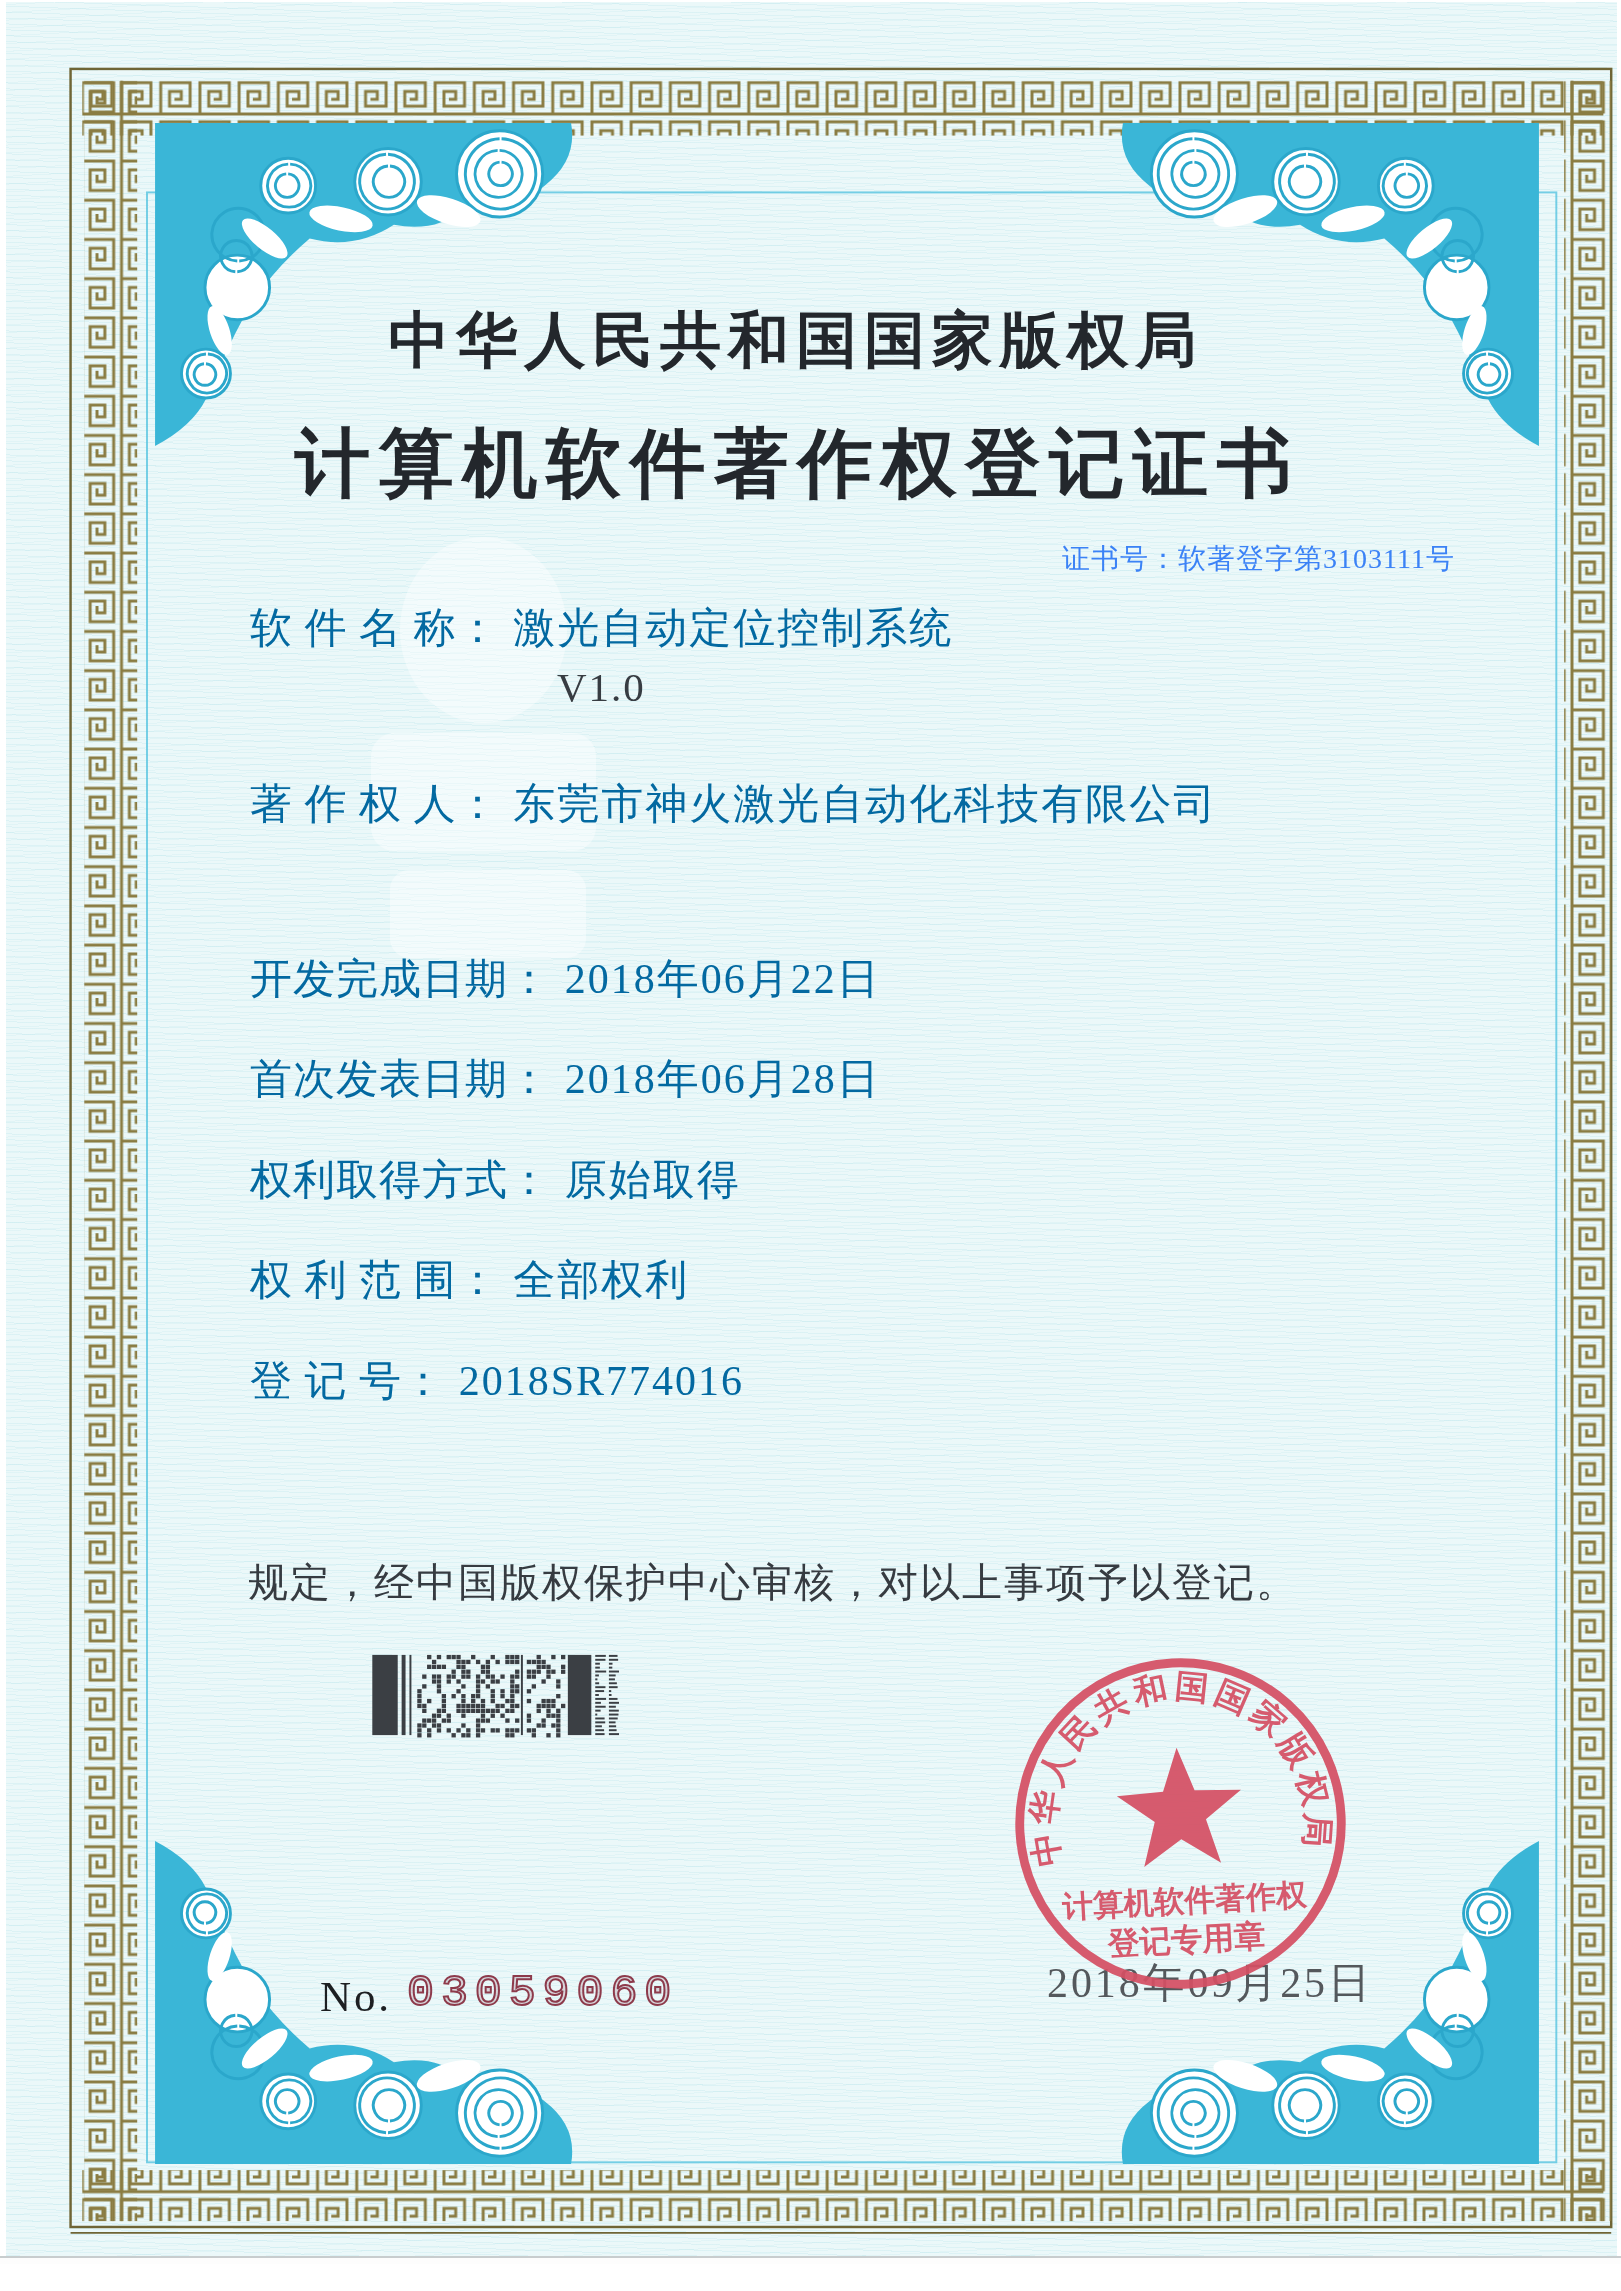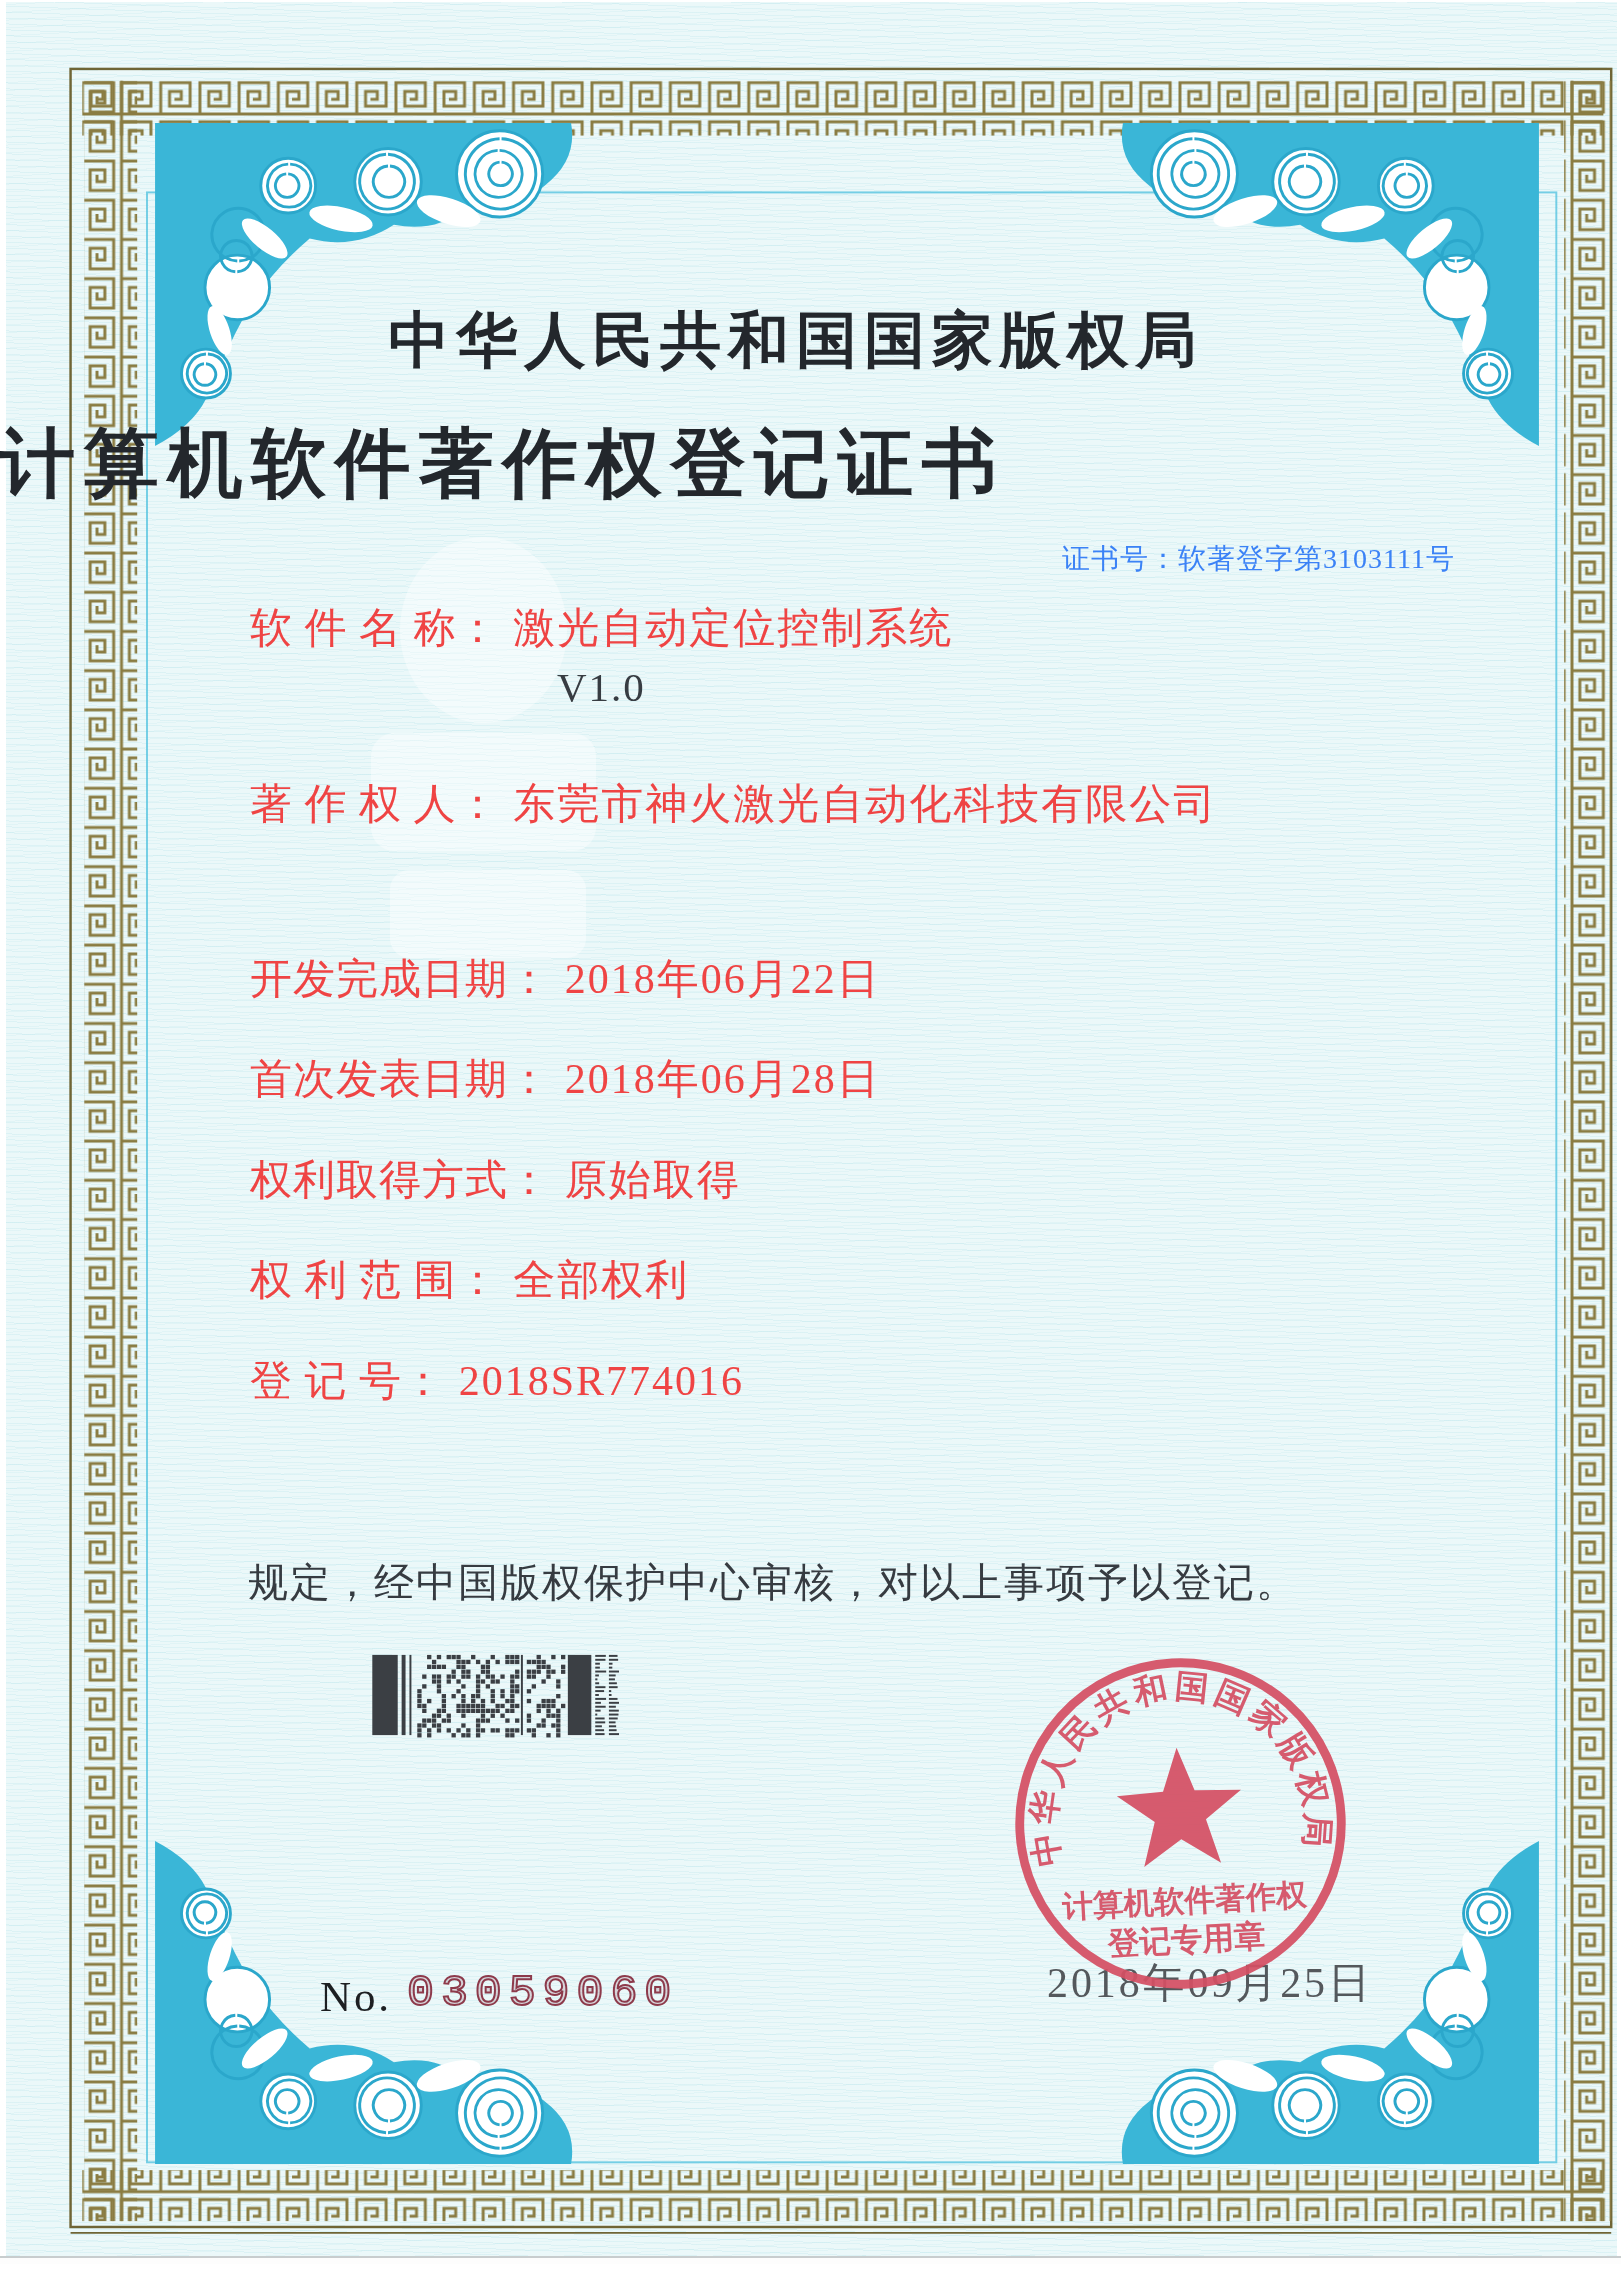--- a/index.html
+++ b/index.html
@@ -15,24 +15,24 @@
   .abs{position:absolute;}
   .frame-svg{position:absolute;left:0;top:0;}
   .corner{position:absolute;width:461px;height:323px;}
   .corner svg{width:100%;height:100%;}
   .c-tl{left:135px;top:123px;}
   .c-tr{left:1098px;top:123px;transform:scaleX(-1);}
   .c-bl{left:135px;top:1841px;transform:scaleY(-1);}
   .c-br{left:1098px;top:1841px;transform:scale(-1,-1);}
   .authority{left:0;right:29px;top:300px;text-align:center;font-size:61px;font-weight:700;
              letter-spacing:6.9px;color:#23272c;}
-  .cert-title{left:0;right:25.5px;top:414px;font-size:75px;font-weight:700;
+  .cert-title{left:0;right:25.5px;top:414px;text-align:center;font-size:75px;font-weight:700;
               letter-spacing:8.8px;color:#23272c;}
   .cert-no{left:1062px;top:540px;font-size:28px;color:#3b82f6;letter-spacing:1px;}
-  .row{position:absolute;left:250px;font-size:42px;color:#ef4444;white-space:nowrap;letter-spacing:1px;}
+  .row{position:absolute;left:250px;font-size:42px;color:#0369a1;white-space:nowrap;letter-spacing:1px;}
   .row .val{margin-left:13.7px;letter-spacing:2px;}
   .vline2{position:absolute;left:557px;font-size:41px;color:#373c42;letter-spacing:2px;}
   .para{position:absolute;font-size:40px;color:#363b41;letter-spacing:2px;white-space:nowrap;}
   .watermark{left:361px;top:537px;width:304px;height:451px;opacity:0.55;pointer-events:none;}
   .wm-blob{position:absolute;background:rgba(255,255,255,0.75);border-radius:50%;}
   .barcode{left:372px;top:1651px;}
   .no-label{left:320px;top:1972px;font-size:43px;color:#1d1f22;letter-spacing:2.9px;}
   .serial{left:407px;top:1968px;font-family:Liberation Mono, monospace;
           font-size:45px;letter-spacing:6.9px;color:#4d7c0f;
           -webkit-text-stroke:2px #8d3a4b;-webkit-text-fill-color:rgba(141,58,75,0.18);}

